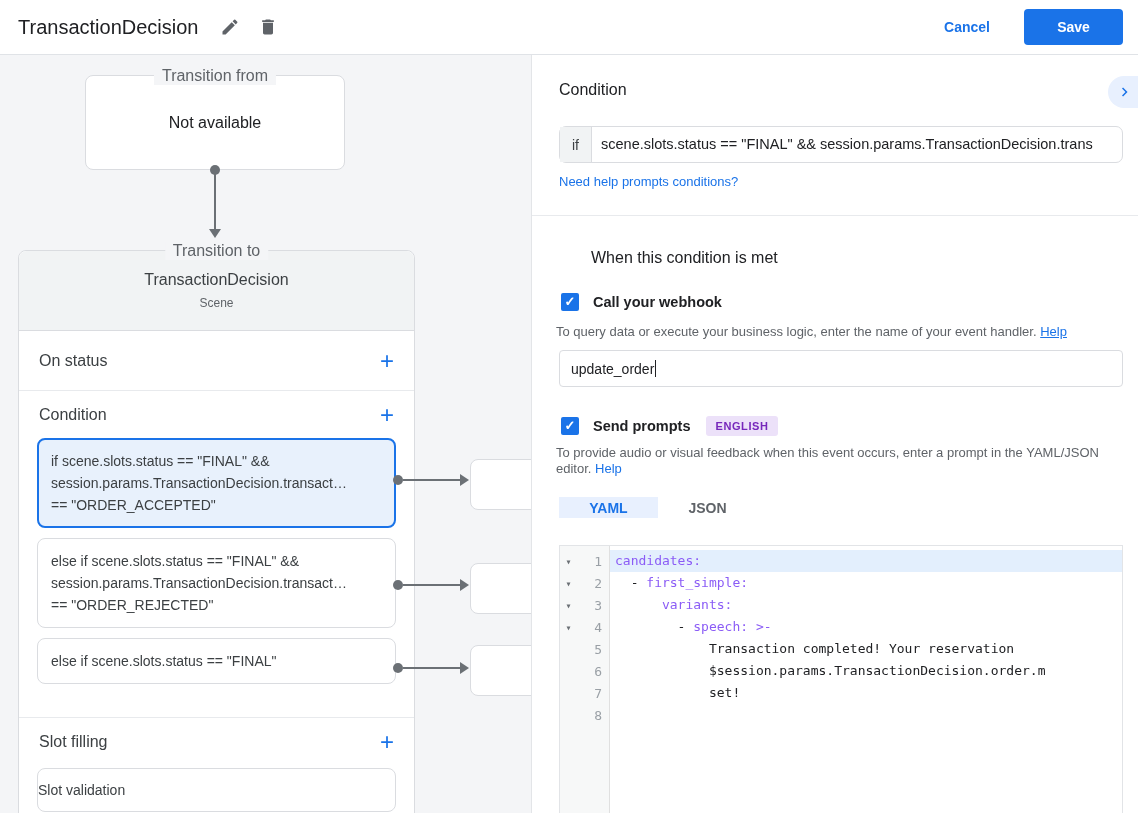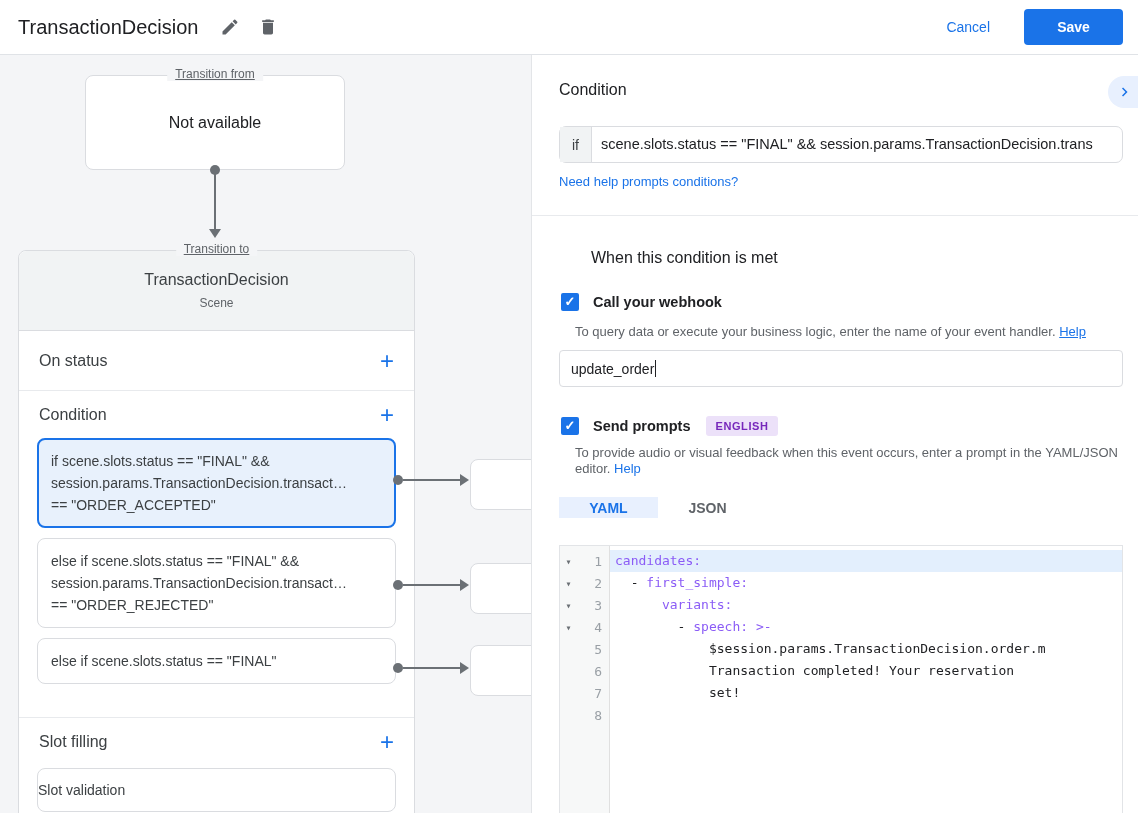--- a/index.html
+++ b/index.html
@@ -8,30 +8,30 @@
 
   
   .topbar { height: 55px; border-bottom: 1px solid #e0e3e7; background: #fff;
     display: flex; align-items: center; padding: 0 15px 0 18px; }
   .page-title { font-size: 20px; color: #202124; margin-right: 16px; }
   .icon-btn { width: 32px; height: 32px; border: none; background: transparent;
     display: flex; align-items: center; justify-content: center; cursor: pointer; margin-right: 6px; }
   .icon-btn svg { fill: #5f6368; }
   .topbar-spacer { flex: 1; }
   .cancel-btn { background: transparent; border: none; color: #1a73e8; font-size: 14px;
-    font-weight: 400; font-family: inherit; margin-right: 34px; cursor: pointer; }
+    font-weight: 700; font-family: inherit; margin-right: 34px; cursor: pointer; }
   .save-btn { width: 99px; height: 36px; background: #1a73e8; color: #fff; border: none;
     border-radius: 4px; font-size: 14px; font-weight: 700; font-family: inherit; cursor: pointer; }
 
   .main { display: flex; height: 758px; }
 
   
   .canvas { position: relative; width: 531px; flex: none; background: #f4f5f7; overflow: hidden; }
   .float-label { position: absolute; top: -9px; left: 50%; transform: translateX(-50%);
-    background: #f4f5f7; padding: 0 8px; font-size: 12px; color: #5f6368; white-space: nowrap; text-decoration: underline; }
+    background: #f4f5f7; padding: 0 8px; font-size: 16px; color: #5f6368; white-space: nowrap; }
 
   .from-box { position: absolute; left: 85px; top: 20px; width: 260px; height: 95px;
     background: #fff; border: 1px solid #dadce0; border-radius: 8px;
     display: flex; align-items: center; justify-content: center; }
   .from-value { font-size: 16px; color: #202124; }
 
   .conn-dot { position: absolute; width: 10px; height: 10px; border-radius: 50%; background: #6b7075; }
   .conn-vline { position: absolute; left: 214px; top: 118px; width: 2px; height: 58px; background: #6b7075; }
   .conn-varrow { position: absolute; left: 209px; top: 174px; width: 0; height: 0;
     border-left: 6px solid transparent; border-right: 6px solid transparent; border-top: 9px solid #6b7075; }
@@ -87,21 +87,21 @@
   .cond-help { position: absolute; left: 27px; top: 119px; }
   .divider-h { position: absolute; left: 0; right: 0; top: 160px; border-bottom: 1px solid #e8eaed; }
 
   .check-row { position: absolute; left: 29px; display: flex; align-items: center; }
   .checkbox { width: 18px; height: 18px; background: #1a73e8; border-radius: 2px; flex: none;
     color: #fff; font-size: 13px; font-weight: 700; line-height: 18px; text-align: center; cursor: pointer; }
   .check-label { font-size: 14.5px; font-weight: 700; color: #202124; margin-left: 14px; }
   .lang-badge { margin-left: 16px; background: #ece1f9; color: #7627bb; font-size: 11px;
     font-weight: 700; letter-spacing: 0.6px; padding: 4px 9px; border-radius: 3px; }
 
-  .helper { position: absolute; left: 43px; font-size: 13px; color: #5f6368; line-height: 16px; }
+  .helper { position: absolute; left: 24px; font-size: 13px; color: #5f6368; line-height: 16px; }
   .helper .text-link.u { text-decoration: underline; }
 
   .webhook-input { position: absolute; left: 27px; top: 295px; width: 564px; height: 37px;
     border: 1px solid #dadce0; border-radius: 4px; display: flex; align-items: center;
     padding: 0 11px; font-size: 14px; color: #202124; cursor: text; background: #fff; }
   .caret { width: 1px; height: 17px; background: #202124; margin-left: 1px; }
 
   .helper2 { top: 390px; width: 560px; }
 
   .tabs { position: absolute; left: 27px; top: 442px; height: 34px; display: flex; }
@@ -285,20 +285,20 @@
           <div class="g-line">
             <span class="fold"></span>
             <span class="lnum">8</span>
           </div>
         </div>
       <div class="code-area" id="editor-code">
           <div class="c-line active"><span class="tok-key">candidates:</span></div>
           <div class="c-line"><span>  - </span><span class="tok-key">first_simple:</span></div>
           <div class="c-line"><span>      </span><span class="tok-key">variants:</span></div>
           <div class="c-line"><span>        - </span><span class="tok-key">speech:</span><span> </span><span class="tok-key">&gt;-</span></div>
+          <div class="c-line"><span>            Transaction completed! Your reservation</span></div>
           <div class="c-line"><span>            $session.params.TransactionDecision.order.m</span></div>
-          <div class="c-line"><span>            Transaction completed! Your reservation</span></div>
           <div class="c-line"><span>            set!</span></div>
           <div class="c-line"></div>
         </div>
     </div>
   </div>
 </div>
 
 </body></html>

